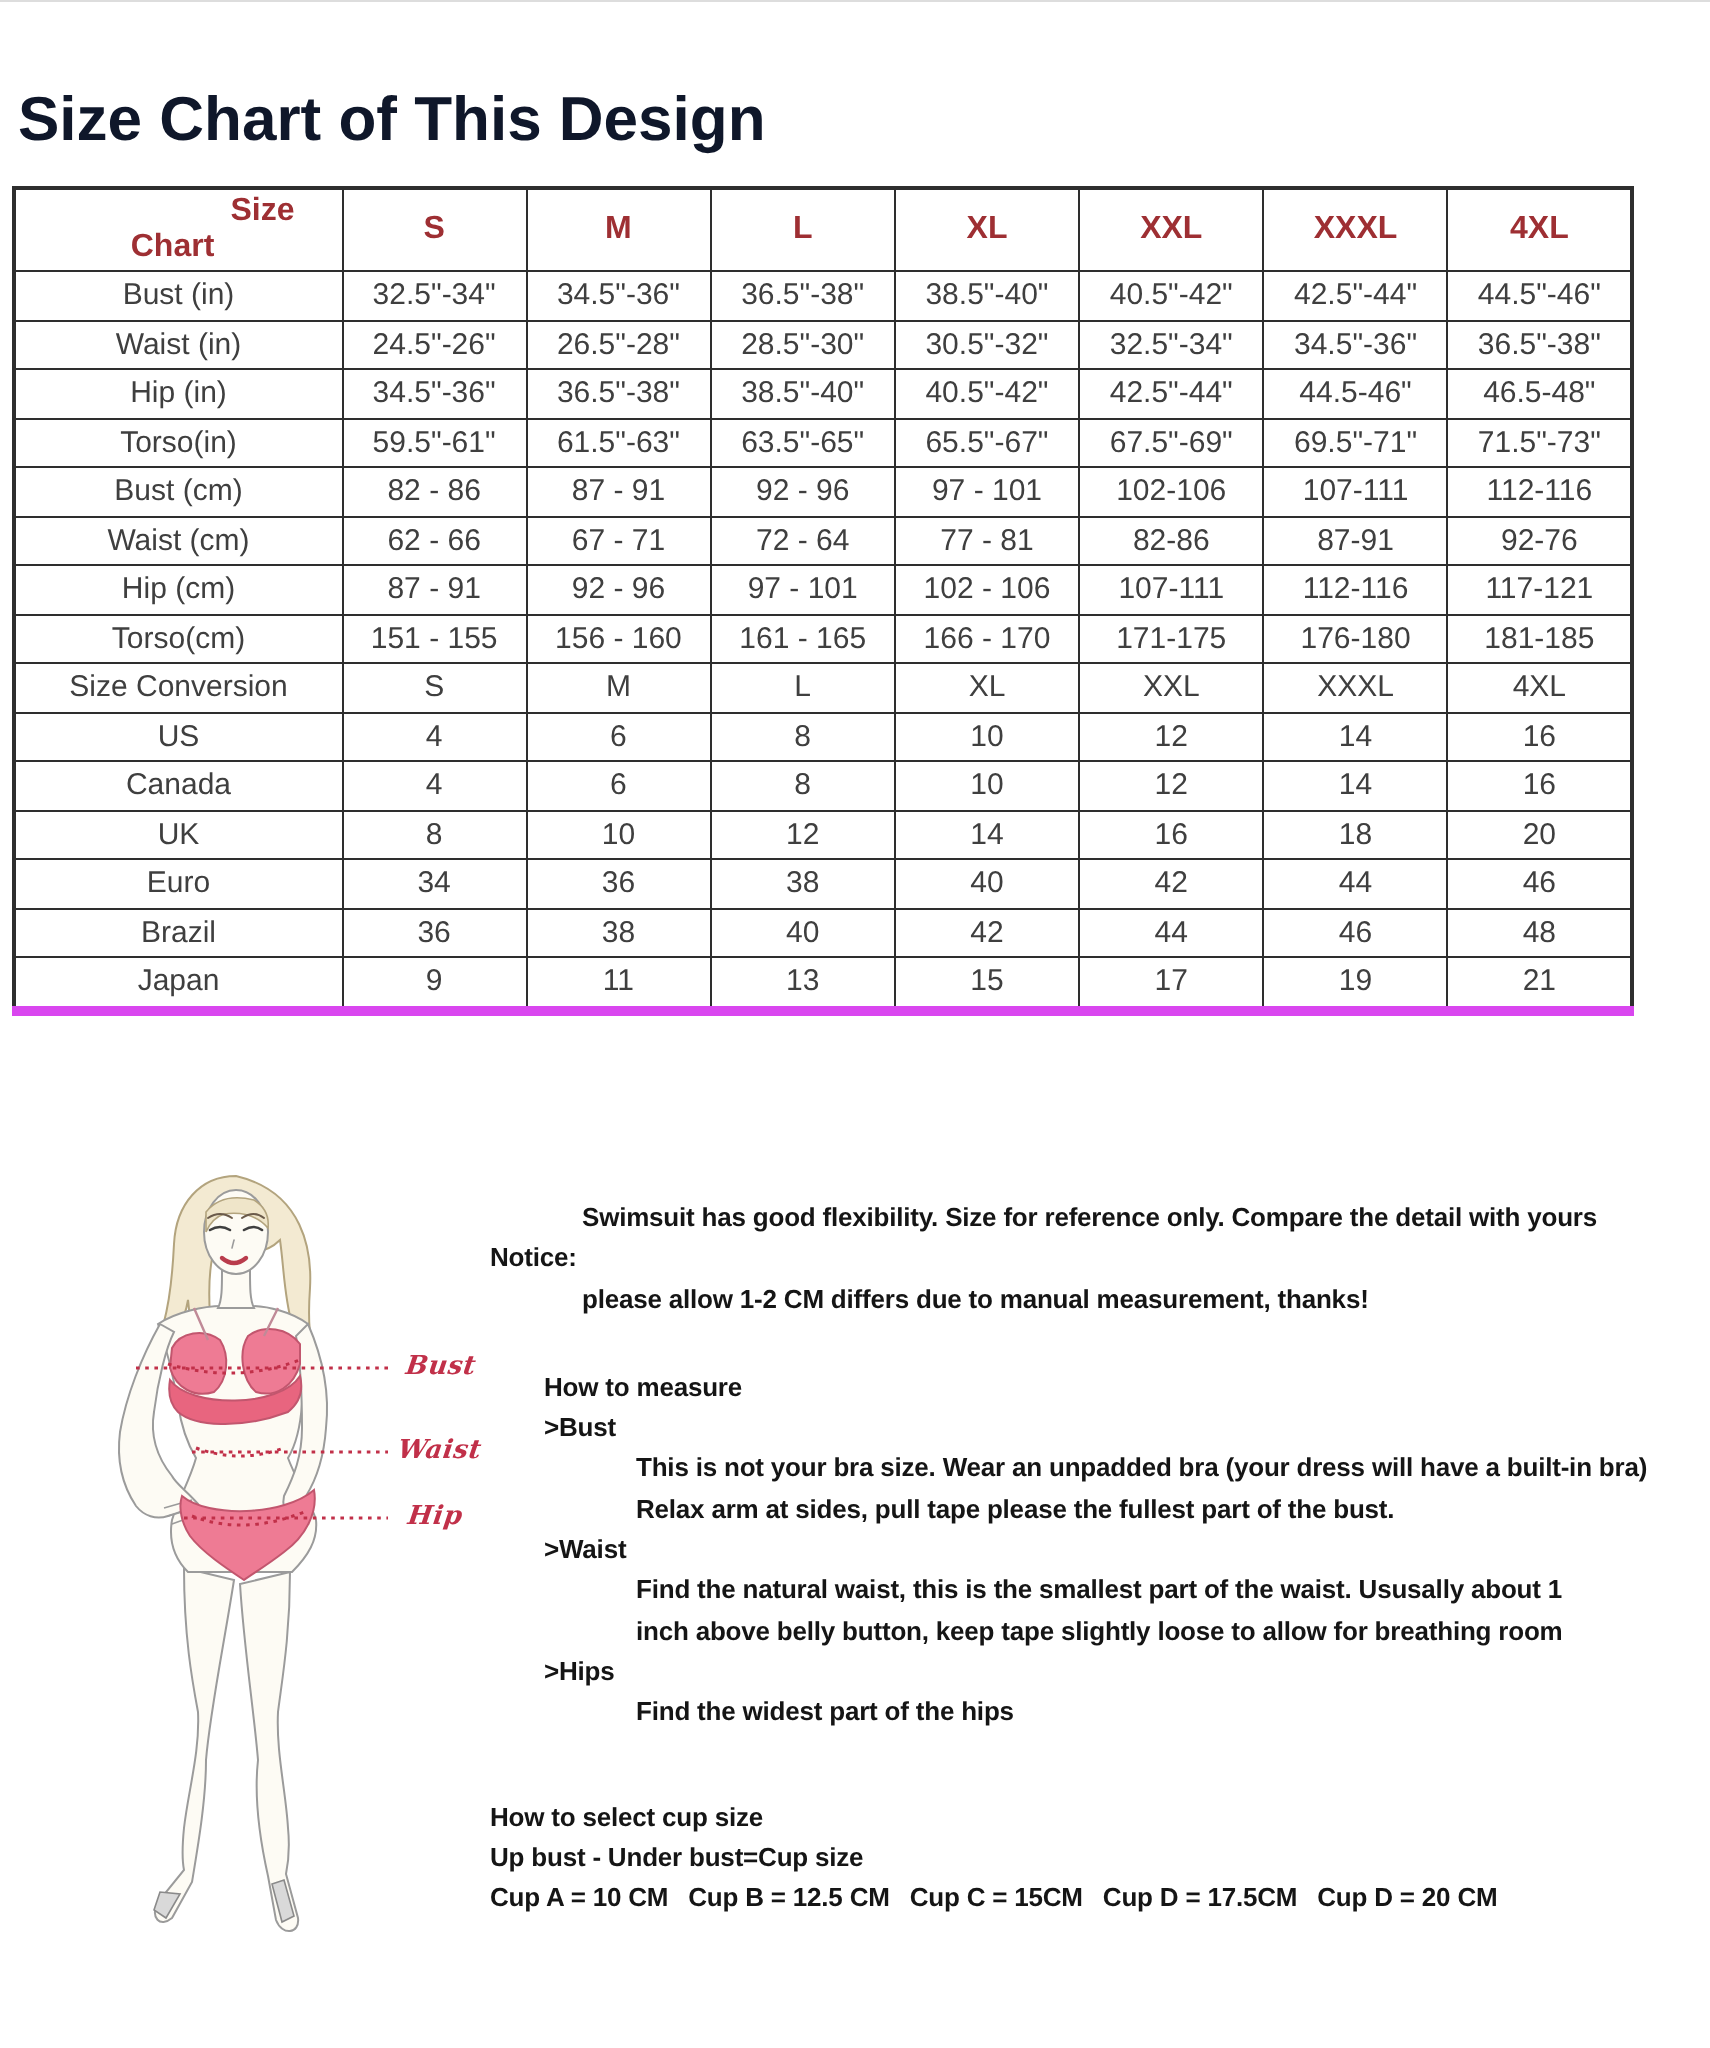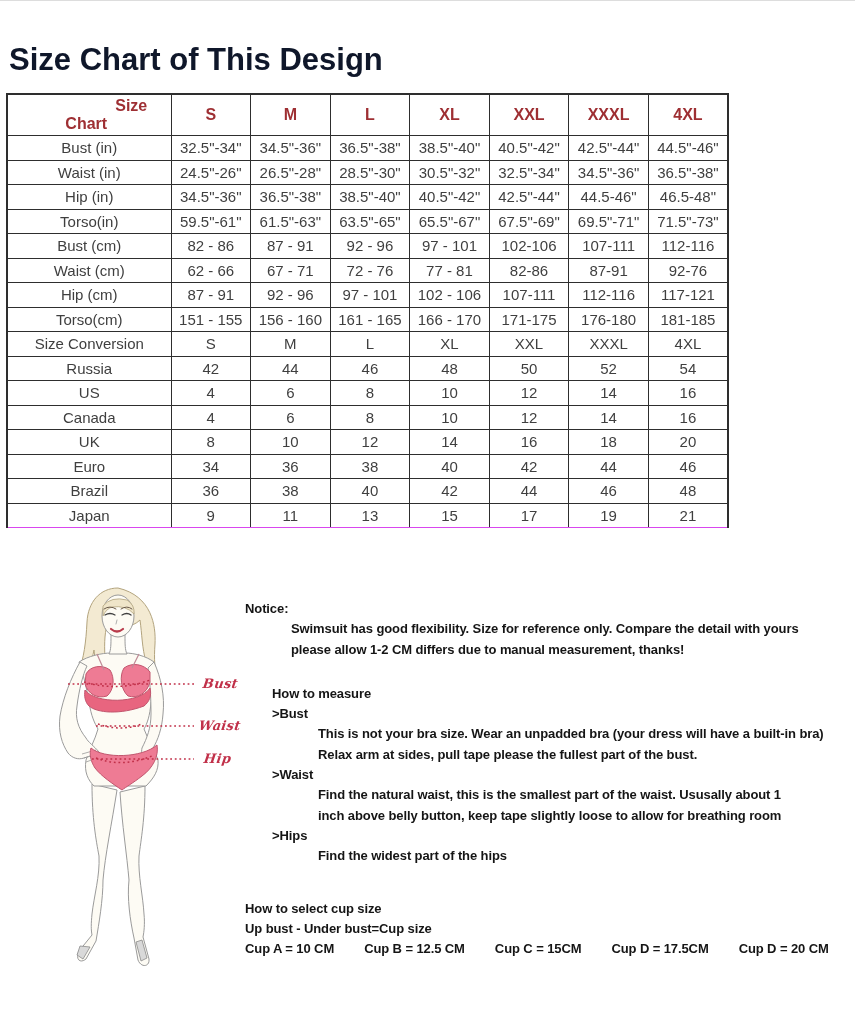--- a/index.html
+++ b/index.html
@@ -9,34 +9,34 @@
   }
   .top-edge{position:absolute;top:0;left:0;width:855px;height:1px;background:#dddddd;}
 
   .page-title{
     position:absolute;left:9px;top:21px;font-size:31px;font-weight:800;
     color:#0f172a;letter-spacing:0px;
   }
 
   
   table.size-table{
-    position:absolute;left:6px;top:93px;width:723px;
+    position:absolute;left:6px;top:93px;width:811px;
     border-collapse:collapse;table-layout:fixed;
     border:2px solid #2e2e2e;border-bottom:none;
   }
   table.size-table th, table.size-table td{
     border:1px solid #2e2e2e;text-align:center;vertical-align:middle;
     padding:0;overflow:hidden;white-space:nowrap;
   }
   table.size-table thead th{height:40px;font-size:16px;font-weight:700;color:#9e2f33;}
   th.corner{font-weight:400;font-size:15.5px;line-height:18px;}
   th.corner .l1{position:relative;left:42px;}
   th.corner .l2{position:relative;left:-3px;text-align:center;}
   table.size-table td{height:23.5px;font-size:15px;font-weight:400;color:#3f3f3f;}
-  table.size-table tr:last-child td{border-bottom:1px solid #d946ef;margin-left:36px;}
+  table.size-table tr:last-child td{border-bottom:5px solid #d946ef;margin-left:36px;}
 
   
   .figure-wrap{position:absolute;left:0px;top:578px;width:245px;height:440px;}
   .fig-label{
     position:absolute;font-family:"DejaVu Serif", serif;font-style:italic;font-weight:700;
     font-size:13px;color:#c13049;transform:skewX(-8deg);letter-spacing:0.3px;
   }
   .fig-label.bust{left:203px;top:676px;}
   .fig-label.waist{left:199px;top:718px;}
   .fig-label.hip{left:204px;top:751px;}
@@ -44,21 +44,21 @@
   
   .notes{
     position:absolute;left:245px;top:599px;width:610px;
     font-size:13px;font-weight:700;color:#151515;line-height:20.3px;
     letter-spacing:-0.1px;
   }
   .notes .line{white-space:nowrap;}
   .notes .indent{padding-left:46px;}
   .sec-measure{margin-top:24px;margin-left:27px;}
   .sec-cup{margin-top:32px;}
-  .cup-row{display:flex;gap:30px;white-space:nowrap;}
+  .cup-row{display:flex;gap:10px;white-space:nowrap;}
 </style>
 </head>
 <body>
 
 <div class="top-edge"></div>
 
 <h1 class="page-title">Size Chart of This Design</h1>
 
 <table class="size-table">
   <colgroup>
@@ -134,21 +134,21 @@
         <td>92 - 96</td>
         <td>97 - 101</td>
         <td>102-106</td>
         <td>107-111</td>
         <td>112-116</td>
       </tr>
       <tr>
         <td>Waist (cm)</td>
         <td>62 - 66</td>
         <td>67 - 71</td>
-        <td>72 - 76</td>
+        <td>72 - 64</td>
         <td>77 - 81</td>
         <td>82-86</td>
         <td>87-91</td>
         <td>92-76</td>
       </tr>
       <tr>
         <td>Hip (cm)</td>
         <td>87 - 91</td>
         <td>92 - 96</td>
         <td>97 - 101</td>
@@ -171,30 +171,20 @@
         <td>Size Conversion</td>
         <td>S</td>
         <td>M</td>
         <td>L</td>
         <td>XL</td>
         <td>XXL</td>
         <td>XXXL</td>
         <td>4XL</td>
       </tr>
       <tr>
-        <td>Russia</td>
-        <td>42</td>
-        <td>44</td>
-        <td>46</td>
-        <td>48</td>
-        <td>50</td>
-        <td>52</td>
-        <td>54</td>
-      </tr>
-      <tr>
         <td>US</td>
         <td>4</td>
         <td>6</td>
         <td>8</td>
         <td>10</td>
         <td>12</td>
         <td>14</td>
         <td>16</td>
       </tr>
       <tr>
@@ -301,22 +291,22 @@
     </g>
   </svg>
 </div>
 
 <span class="fig-label bust">Bust</span>
 <span class="fig-label waist">Waist</span>
 <span class="fig-label hip">Hip</span>
 
 <div class="notes">
   <div class="sec-notice">
+    <div class="line indent">Swimsuit has good flexibility. Size for reference only. Compare the detail with yours</div>
     <div class="line">Notice:</div>
-    <div class="line indent">Swimsuit has good flexibility. Size for reference only. Compare the detail with yours</div>
     <div class="line indent">please allow 1-2 CM differs due to manual measurement, thanks!</div>
   </div>
 
   <div class="sec-measure">
     <div class="line">How to measure</div>
     <div id="measure-lines-host">
         <div class="line">&gt;Bust</div>
         <div class="line indent">This is not your bra size. Wear an unpadded bra (your dress will have a built-in bra)</div>
         <div class="line indent">Relax arm at sides, pull tape please the fullest part of the bust.</div>
         <div class="line">&gt;Waist</div>

